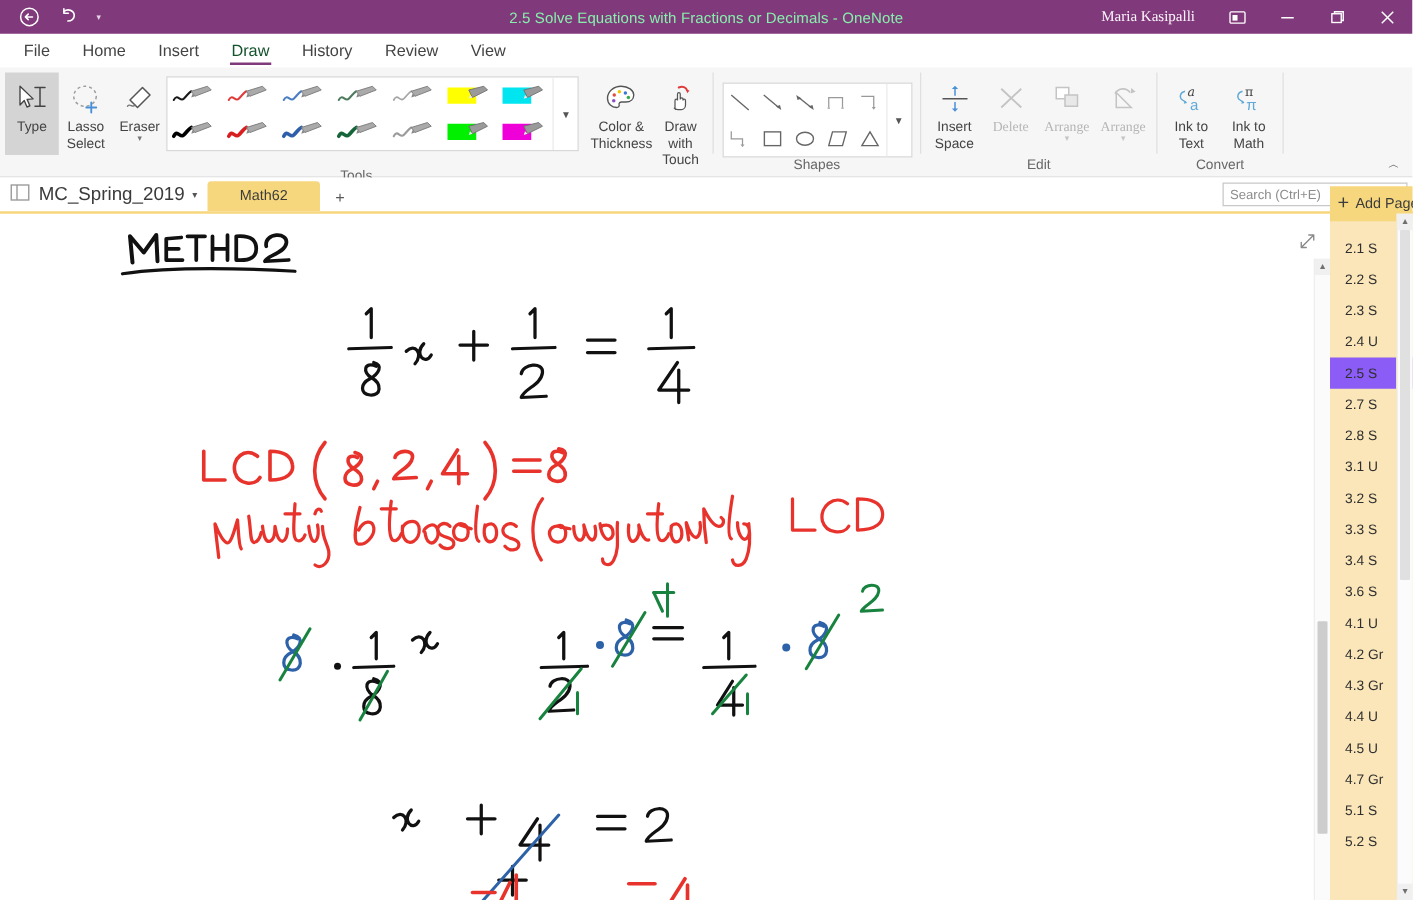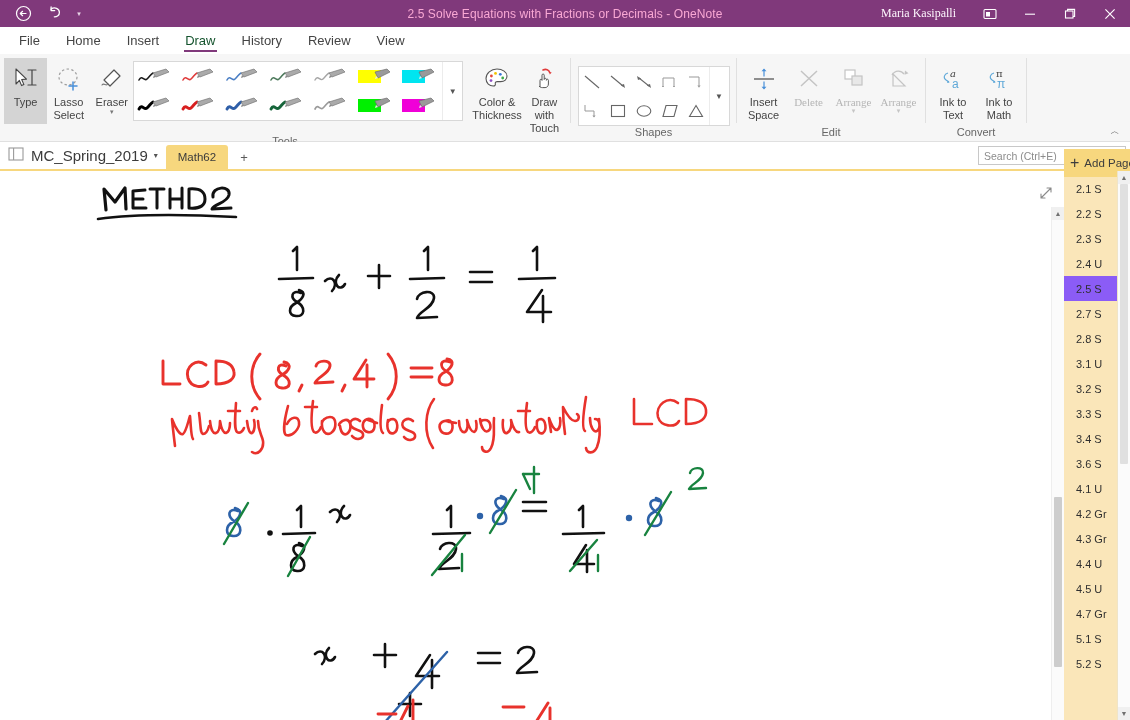--- a/index.html
+++ b/index.html
@@ -25,21 +25,21 @@
   .qat-btn {
     width: 30px; height: 25px;
     display: flex; align-items: center; justify-content: center;
     color: #fff;
   }
   .qat-btn svg { display: block; }
   .qat-caret { width: 14px; height: 25px; display:flex; align-items:center; justify-content:center; font-size: 7px; color:#e8d4e7; }
   #app-title {
     position: absolute; left: 0; right: 0; top: 0; bottom: 0;
     display: flex; align-items: center; justify-content: center;
-    font-size: 12px; color: #f9a8d4; pointer-events: none;
+    font-size: 12px; color: #86efac; pointer-events: none;
     letter-spacing: .1px;
   }
   #title-right {
     margin-left: auto; display: flex; align-items: center; height: 27px;
     position: relative; z-index: 2; font-family: Liberation Serif, serif;
   }
   #username { font-size: 12px; color: #fdf6fd; padding-right: 14px; white-space: nowrap; }
   .winbtn {
     width: 40px; height: 27px;
     display: flex; align-items: center; justify-content: center;
@@ -123,21 +123,21 @@
   #nbbar {
     height: 27px; background: #ffffff;
     display: flex; align-items: stretch; position: relative;
   }
   #nb-name {
     display: flex; align-items: center; gap: 6px;
     padding: 0 8px 0 8px; font-size: 15px; color: #3b3b3b; white-space: nowrap;
   }
   #nb-name .caret { font-size: 8px; color: #555; }
   .sectab {
-    display: flex; align-items: center; padding: 0 12px;
+    display: flex; align-items: center; padding: 0 26px;
     font-size: 11.5px; color: #3b3b3b; position: relative;
     background: #f7d77e;
     border-top-left-radius: 3px; border-top-right-radius: 3px;
     margin-top: 3px;
     text-align: center;
   }
   .sectab.active { background: #f7d77e; }
   .sectab-add {
     display: flex; align-items: center; padding: 0 12px;
     font-size: 13px; color: #5a5a5a; margin-top: 3px;
@@ -186,21 +186,21 @@
     border-top: 2px solid #f7d77e;
     display: flex; flex-direction: column;
   }
   #addpage {
     height: 28px; background: #f7d77e; display: flex; align-items: center;
     gap: 5px; padding-left: 6px; font-size: 11.5px; color: #3d3d3d;
     white-space: nowrap; position: absolute; top: -22px; left: 0; width: 66px;
   }
   #addpage .plus { font-size: 16px; line-height: 12px; color: #3d3d3d; font-weight: 300; }
   #pages {
-    margin-top: 5px; flex: 1; overflow: hidden; position: relative;
+    margin-top: 15px; flex: 1; overflow: hidden; position: relative;
   }
   .page-item {
     height: 25px; display: flex; align-items: center;
     padding-left: 12px; font-size: 11px; color: #2f2f2f; white-space: nowrap;
   }
   .page-item.active { background: #8b5cf6; }
   #page-scroll {
     position: absolute; right: 0; top: 0; bottom: 0; width: 13px;
     background: #fbfbfb; border-left: 1px solid #efe4c8;
   }

